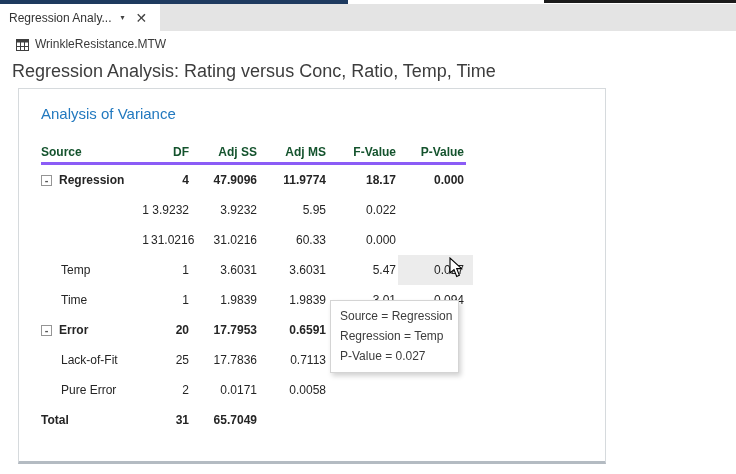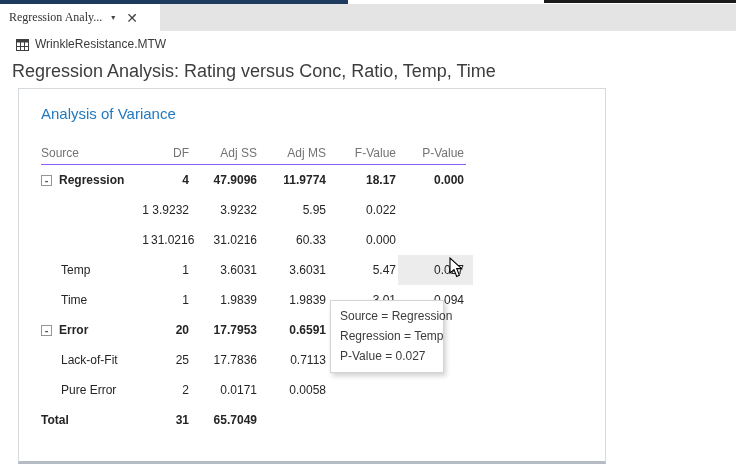--- a/index.html
+++ b/index.html
@@ -7,52 +7,52 @@
     font-family:"Liberation Sans", sans-serif; position:relative; }
 
   
   .strip-navy { position:absolute; left:0; top:0; width:348px; height:4px; background:#1e3a5f; }
   .strip-black { position:absolute; left:544px; top:0; width:192px; height:3px; background:#1b1b1b; }
 
   
   .tabbar { position:absolute; left:0; top:4px; width:736px; height:27px; background:#e4e4e4; }
   .tab { position:absolute; left:0; top:0; width:160px; height:27px; background:#ffffff;
     display:flex; align-items:center; padding-left:9px; cursor:default; }
-  .tab-label { font-size:12px; color:#333; white-space:nowrap;font-family:Liberation Serif, serif; }
+  .tab-label { font-size:12px; color:#333; white-space:nowrap; }
   .tab-caret { font-size:8px; color:#444; margin-left:9px; }
   .tab-close { font-size:14px; color:#444; margin-left:11px; line-height:1; }
 
   
   .doc-line { position:absolute; left:16px; top:37px; display:flex; align-items:flex-end; gap:6px; }
   .doc-name { font-size:12px; color:#3a3a3a; }
 
   
   .main-title { position:absolute; left:12px; top:61px; font-size:18px; color:#3d3d3d; }
 
   
   .panel { position:absolute; left:18px; top:88px; width:588px; height:376px; background:#fff;
     border:1px solid #d6dadd; border-bottom:3px solid #b4bbc2; }
   .section-title { position:absolute; left:22px; top:16px; font-size:15px; color:#2279bf; }
 
   
   .anova { position:absolute; left:22px; top:52px; font-size:12px; color:#252525; }
   .tr { display:grid; grid-template-columns:110px 40px 68px 69px 70px 68px; align-items:center; height:30px; }
-  .tr.head { height:24px; border-bottom:1px solid #8b5cf6; font-weight:normal; color:#737373; }
+  .tr.head { height:24px; border-bottom:3px solid #8b5cf6; font-weight:bold; color:#14532d; }
   .td { text-align:right; padding-right:2px; }
   .td.src { text-align:left; display:flex; align-items:center; padding-right:0; }
   .tr.boldrow { font-weight:bold; }
   .td.src.indent { padding-left:20px; }
   .collapse-box { width:11px; height:11px; border:1px solid #959595; background:#fff; color:#555;
     display:inline-flex; align-items:center; justify-content:center; font-size:11px; line-height:1;
     margin-right:7px; flex:none; }
   .td.hl { background:#ececec; margin-right:-7px; padding-right:9px; height:30px;
     display:flex; align-items:center; justify-content:flex-end; }
 
   
-  .tooltip { position:absolute; left:330px; top:300px; width:114px; background:#fff;
+  .tooltip { position:absolute; left:330px; top:300px; width:129px; background:#fff;
     border:1px solid #d4d4d4; box-shadow:2px 3px 5px rgba(0,0,0,0.18);
     padding:5px 9px 6px 9px; z-index:5; }
   .tooltip div { font-size:12px; color:#3c3c3c; line-height:20px; white-space:nowrap; }
 
   
   .cursor { position:absolute; left:449px; top:257px; z-index:9; }
 </style>
 </head>
 <body>
 

